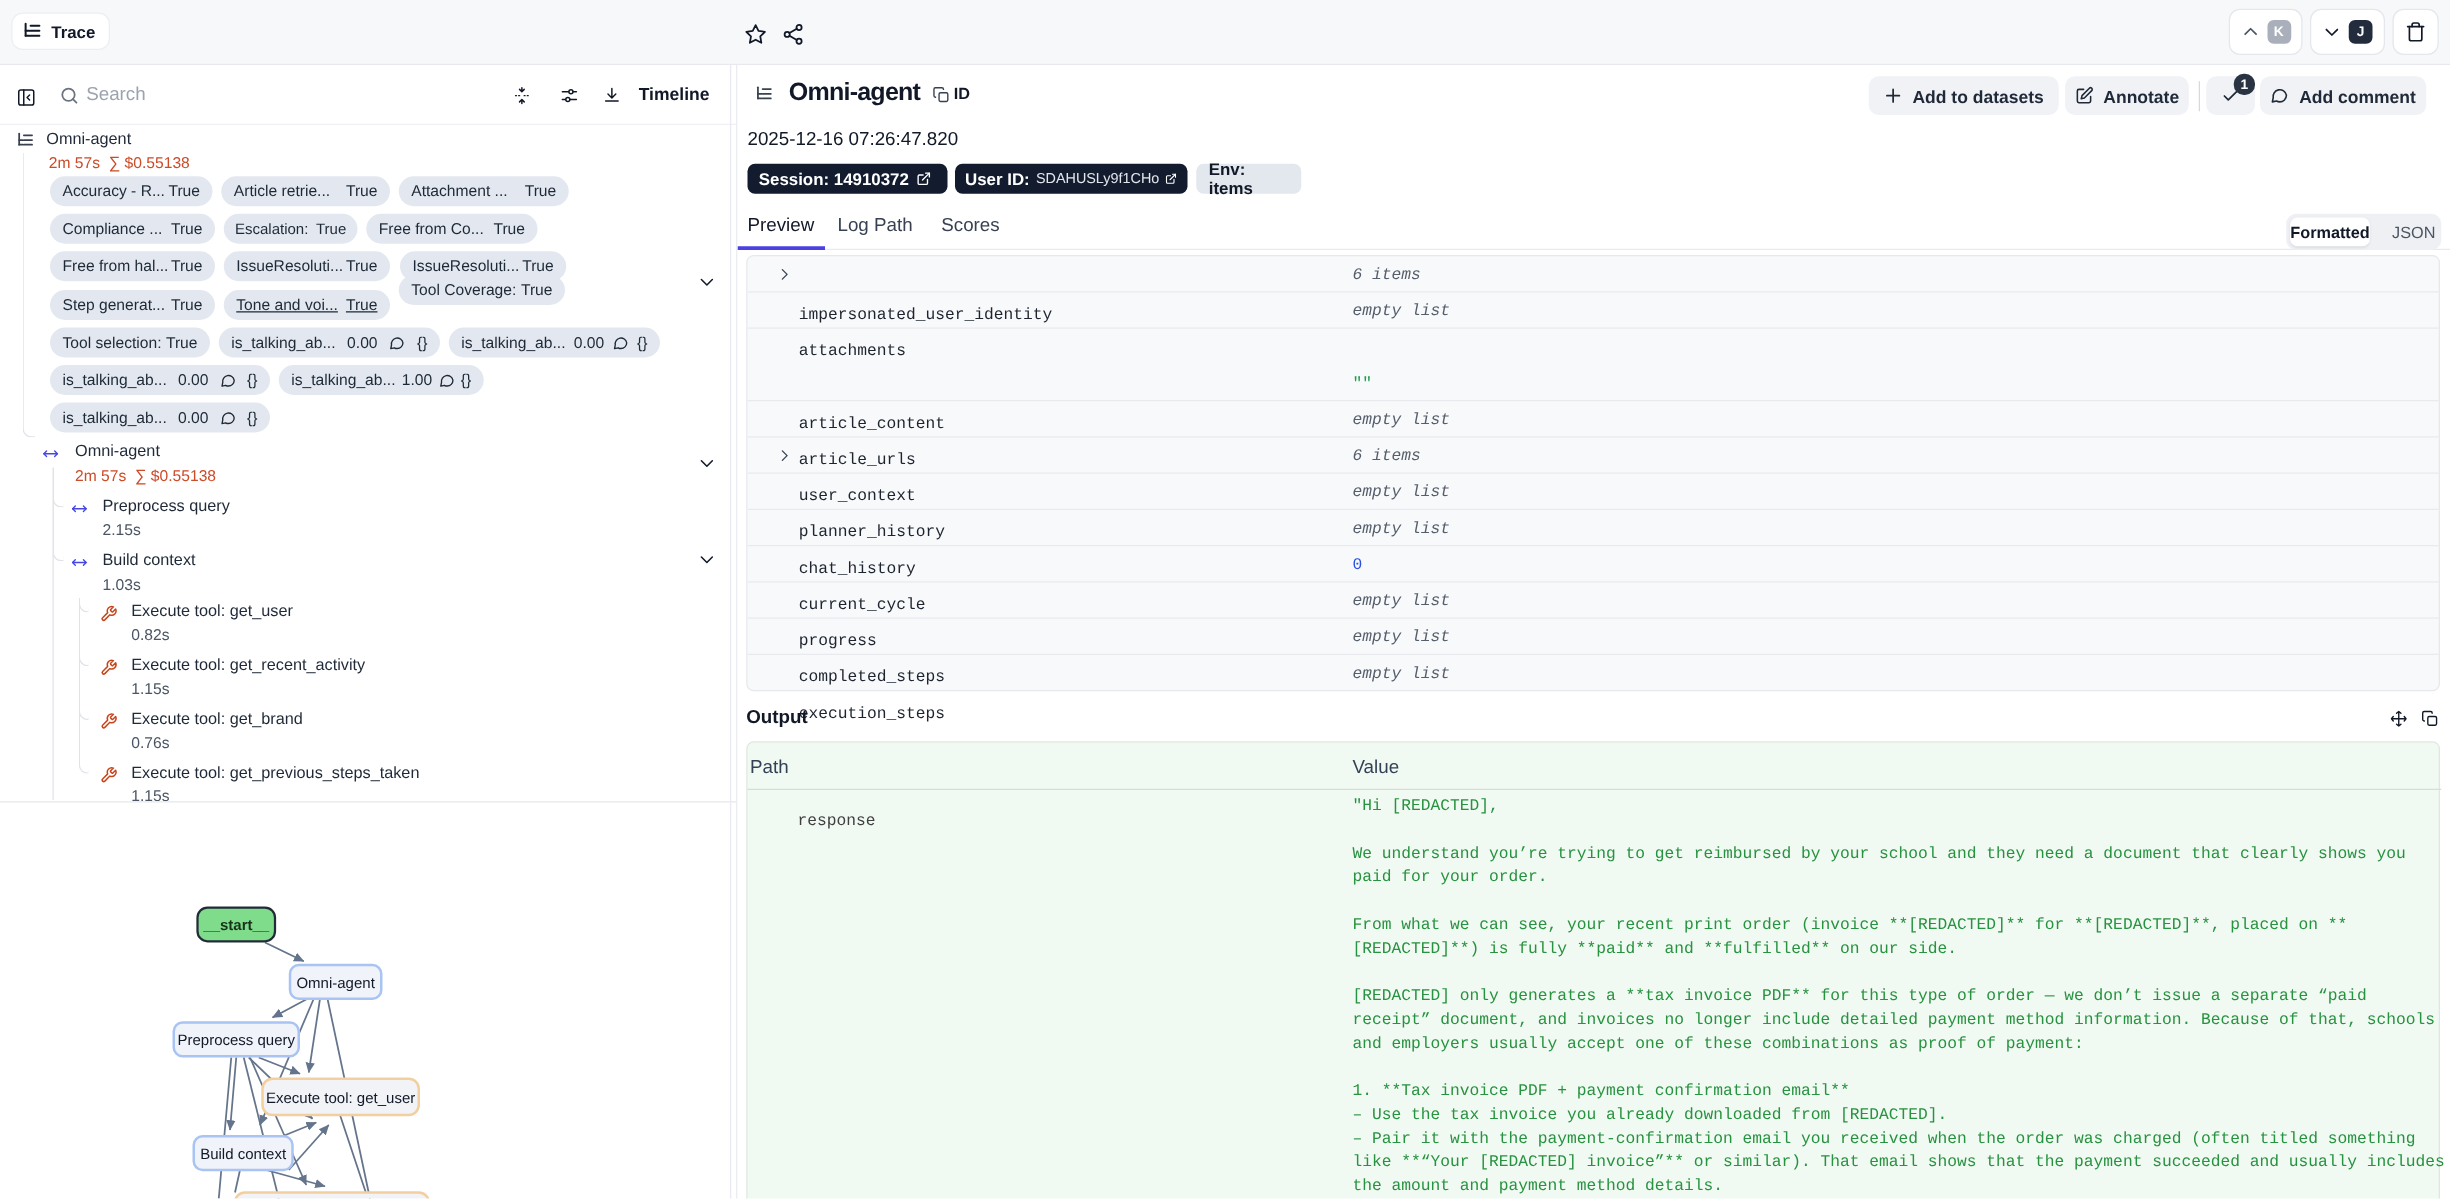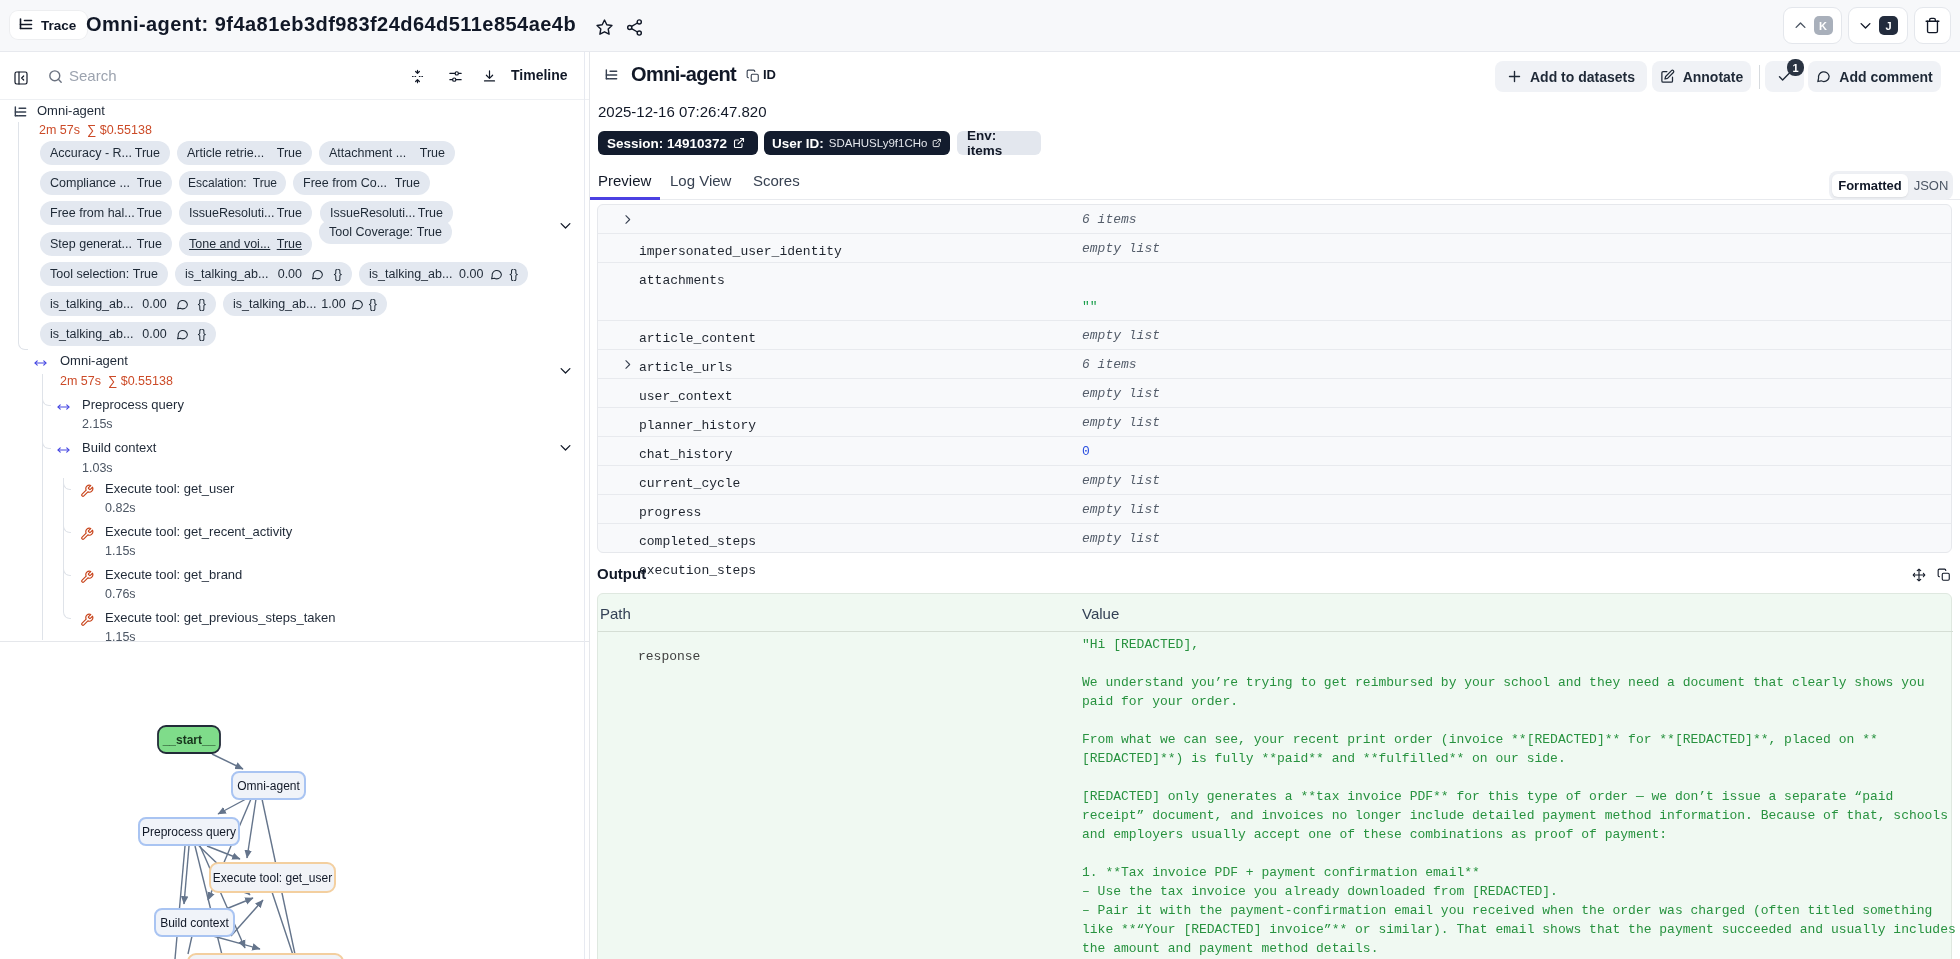--- a/index.html
+++ b/index.html
@@ -45,21 +45,20 @@
   <div id="topbar">
     <div id="tracepill">
       <svg width="16" height="16" viewBox="0 0 16 16" fill="none" stroke="#111827" stroke-width="1.6" stroke-linecap="round">
           <path d="M2.5 2v9.5"></path>
           <path d="M6.5 3.5h7"></path>
           <path d="M2.5 7.5h3 M6.5 7.5h7"></path>
           <path d="M2.5 11.5h3 M6.5 11.5h7"></path>
         </svg>
       <span>Trace</span>
     </div>
-    <div id="toptitle">Omni-agent: 9f4a81eb3df983f24d64d511e854ae4b</div>
     <svg class="abs" style="left:595px;top:18px" width="19" height="19" viewBox="0 0 24 24" fill="none" stroke="#111827" stroke-width="1.8" stroke-linejoin="round">
         <path d="M12 2.6l2.9 5.9 6.5.94-4.7 4.58 1.1 6.47L12 17.44l-5.8 3.05 1.1-6.47-4.7-4.58 6.5-.94z"></path>
       </svg>
     <svg class="abs" style="left:625px;top:18px" width="19" height="19" viewBox="0 0 24 24" fill="none" stroke="#111827" stroke-width="1.8" stroke-linecap="round">
         <circle cx="18" cy="5" r="2.6"></circle>
         <circle cx="6" cy="12" r="2.6"></circle>
         <circle cx="18" cy="19" r="2.6"></circle>
         <path d="M8.3 10.7l7.4-4.4 M8.3 13.3l7.4 4.4"></path>
       </svg>
     <div class="hbtn" style="left:1783px;top:7px;width:59px;height:37px;">
@@ -382,27 +381,27 @@
       <span style="font-size:11.5px;color:#e3e6ec;">SDAHUSLy9f1CHo</span>
       <svg width="12" height="12" viewBox="0 0 24 24" fill="none" stroke="#fff" stroke-width="2.2" stroke-linecap="round" stroke-linejoin="round">
           <path d="M15 3h6v6"></path>
           <path d="M10 14L21 3"></path>
           <path d="M18 13v6a2 2 0 0 1-2 2H5a2 2 0 0 1-2-2V8a2 2 0 0 1 2-2h6"></path>
         </svg>
     </div>
     <div class="pill-light" style="left:367px;width:84px;">Env: items</div>
 
     <div class="tab" style="left:8px;color:#111827;font-weight:500;">Preview</div>
-    <div class="tab" style="left:80px;color:#374151;">Log View</div>
+    <div class="tab" style="left:80px;color:#374151;">Log Path</div>
     <div class="tab" style="left:163px;color:#374151;">Scores</div>
     <div class="abs" style="left:0;top:147px;width:1370px;height:1px;background:#e8eaee;"></div>
     <div class="abs" style="left:0;top:145px;width:70px;height:3px;background:#4b40e2;"></div>
 
     <div class="abs" style="left:1239px;top:119px;width:124px;height:29px;background:#eef0f4;border-radius:8px;">
-      <div class="abs" style="left:3px;top:3px;width:76px;height:23px;background:#fff;border-radius:6px;box-shadow:0 1px 2px rgba(0,0,0,0.08);display:flex;align-items:center;justify-content:center;font-size:13px;font-weight:700;color:#111827;">Formatted</div>
+      <div class="abs" style="left:3px;top:3px;width:64px;height:23px;background:#fff;border-radius:6px;box-shadow:0 1px 2px rgba(0,0,0,0.08);display:flex;align-items:center;justify-content:center;font-size:13px;font-weight:700;color:#111827;">Formatted</div>
       <div class="abs" style="left:82px;top:3px;width:40px;height:23px;display:flex;align-items:center;justify-content:center;font-size:13px;color:#4b5563;">JSON</div>
     </div>
 
     <div id="kvtable">
       <div class="kvrow" style="top:0;">
           <svg class="kvchev" width="13" height="13" viewBox="0 0 24 24" fill="none" stroke="#374151" stroke-width="2" stroke-linecap="round" stroke-linejoin="round">
             <path d="M9 5l7 7-7 7"></path>
           </svg>
           <span class="kvkey">impersonated_user_identity</span>
           <span class="kvval">6 items</span>

